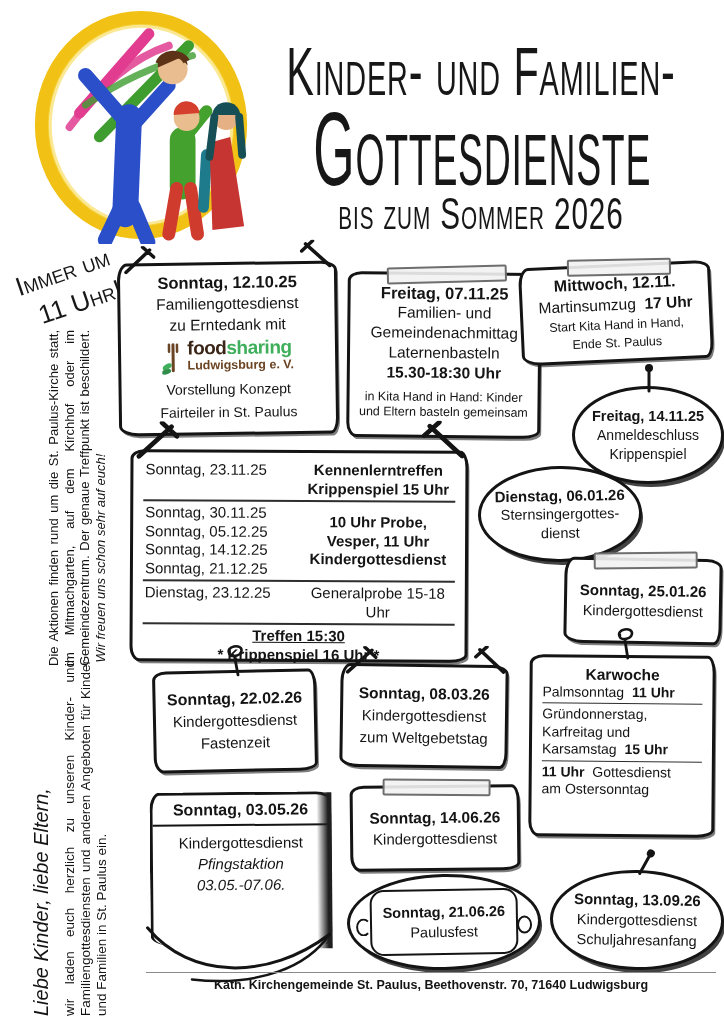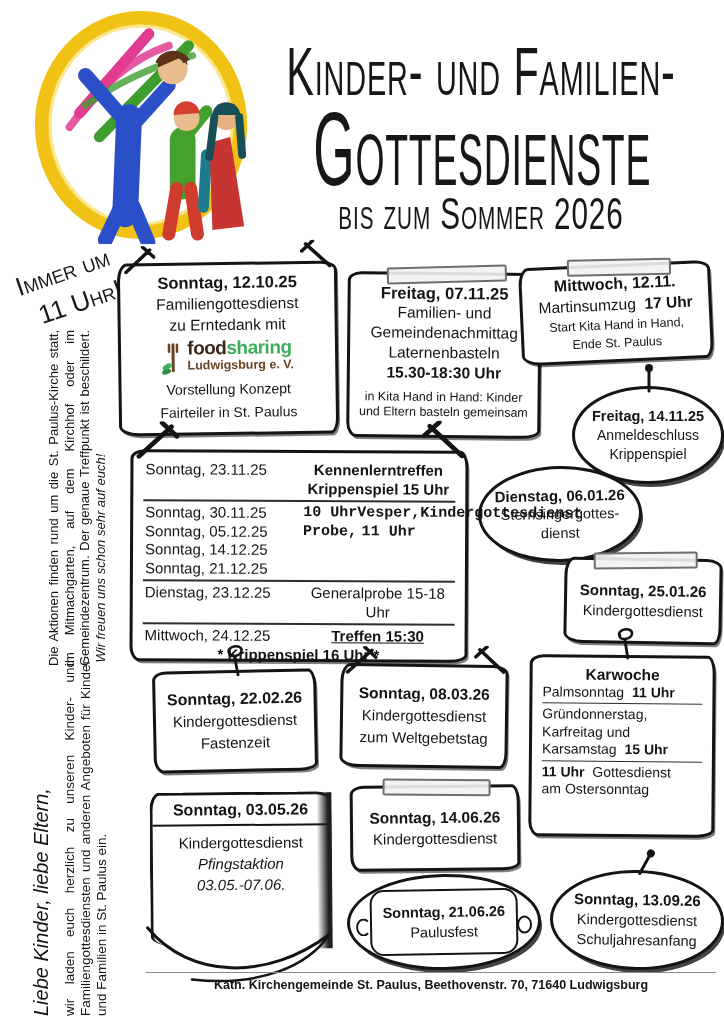--- a/index.html
+++ b/index.html
@@ -69,21 +69,21 @@
 
   .nE{left:478px;top:466px;width:158px;height:90px;transform:rotate(-1deg);
       font-size:14.5px;line-height:19px;display:flex;flex-direction:column;justify-content:center;}
   .nE .date{font-size:15px;}
 
   .nF{left:130px;top:450px;width:332px;height:198px;transform:rotate(.3deg);
       font-size:15px;line-height:18.5px;padding-top:8px;}
   .krow{display:flex;text-align:left;padding:0 12px;}
   .kl{width:158px;flex:none;}
   .kr{flex:1;text-align:center;}
-  .kr2{display:flex;justify-content:center;font-family:Liberation Mono, monospace;}
+  .kr2{display:flex;flex-direction:column;justify-content:center;}
   .khr{border-top:2px solid #2e2e2e;margin:2px 10px;}
   .kfinal{text-align:center;}
 
   .nG{left:564px;top:558px;width:152px;height:80px;transform:rotate(1deg);
       font-size:14.5px;line-height:21px;display:flex;flex-direction:column;justify-content:center;}
   .nG .date{font-size:15px;}
 
   .nH{left:153px;top:670px;width:158px;height:96px;transform:rotate(-1.2deg);
       font-size:15px;line-height:22px;display:flex;flex-direction:column;justify-content:center;}
   .nH .date{font-size:16px;}
@@ -277,21 +277,20 @@
         <div>Kindergottesdienst</div>
       </div>
     </div>
     <div class="khr"></div>
     <div class="krow">
       <div class="kl">Dienstag, 23.12.25</div>
       <div class="kr">Generalprobe 15-18 Uhr</div>
     </div>
     <div class="khr"></div>
     <div class="krow">
-      <div class="kl">Mittwoch, 24.12.25</div>
       <div class="kr b" style="text-align:center;text-decoration:underline;">Treffen 15:30</div>
     </div>
     <div class="kfinal b">* Krippenspiel 16 Uhr *</div>
   </div>
 
   <div class="note rA nG">
     <div class="tape" style="left:26px;top:-9px;width:100px;transform:rotate(-1.5deg);"></div>
     <div class="date">Sonntag, 25.01.26</div>
     <div>Kindergottesdienst</div>
   </div>

